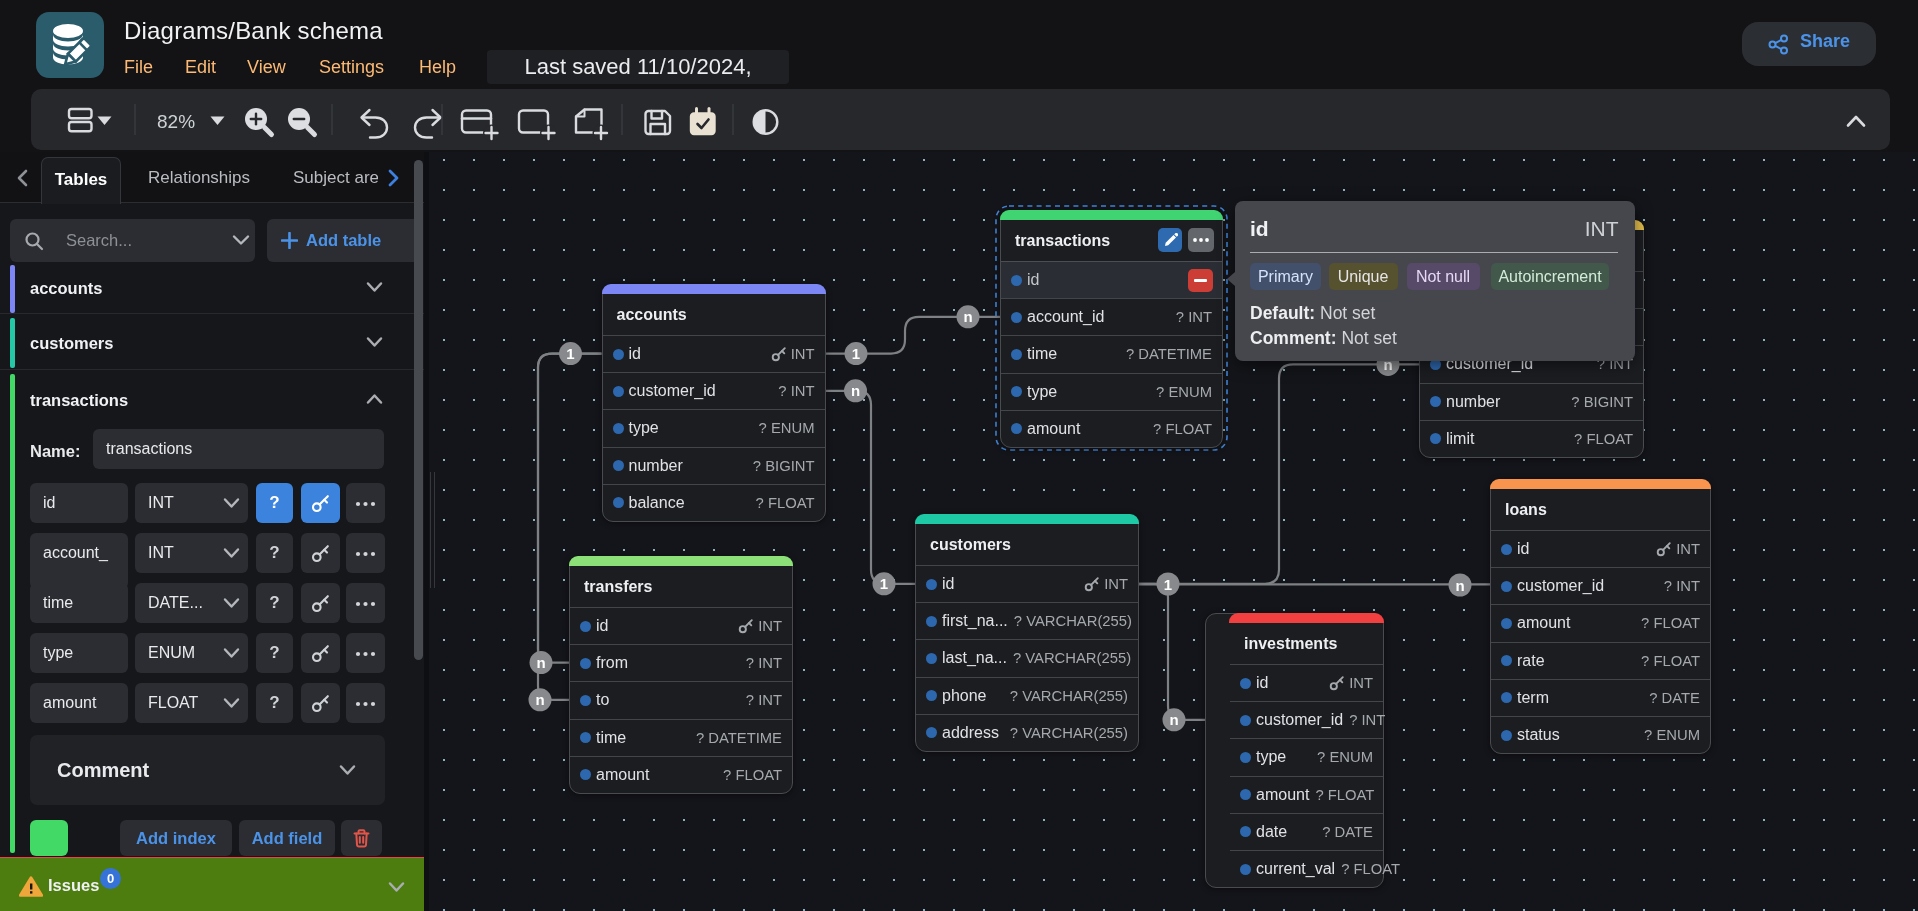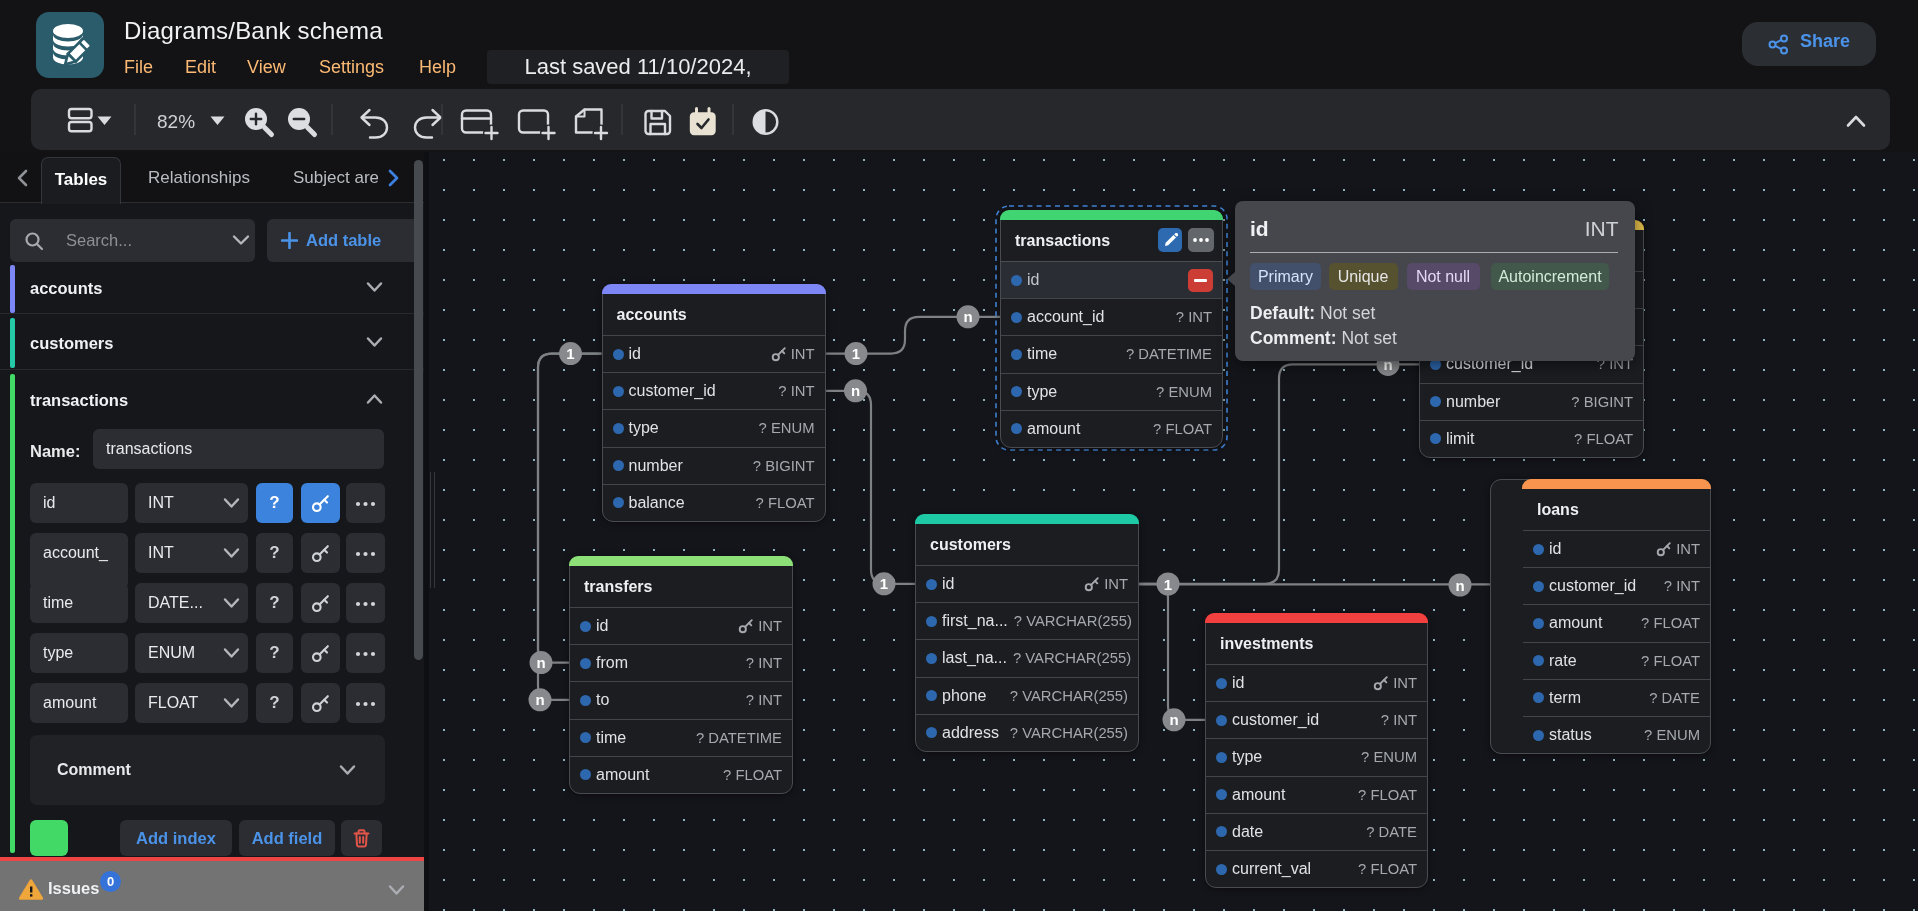--- a/index.html
+++ b/index.html
@@ -346,42 +346,42 @@
       <svg class="abs" style="left:9px;top:18px;" width="22" height="6">
           <g fill="#d3d5d8">
             <circle cx="3" cy="3" r="2.1"></circle>
             <circle cx="10.5" cy="3" r="2.1"></circle>
             <circle cx="18" cy="3" r="2.1"></circle>
           </g>
         </svg>
       </div>
 
     <div class="abs" style="left:30px;top:583px;width:355px;height:70px;background:#202226;border-radius:7px;">
-      <div class="abs" style="left:27px;top:0;line-height:70px;font-size:16px;font-weight:bold;color:#e9eaec;">Comment</div>
+      <div class="abs" style="left:27px;top:0;line-height:70px;font-size:20px;font-weight:bold;color:#e9eaec;">Comment</div>
       <svg class="abs" style="left:309px;top:29px;" width="17" height="13">
           <path d="M2 2.5 L8.5 9.5 L15 2.5" stroke="#aaadb2" stroke-width="2.5" fill="none" stroke-linecap="round" stroke-linejoin="round"></path>
         </svg>
     </div>
 
     <div class="abs" style="left:30px;top:668px;width:38px;height:36px;background:#42d966;border-radius:6px;"></div>
     <div class="sinput abs" style="left:120px;top:668px;width:112px;height:36px;text-align:center;"><span class="blue-t" style="line-height:36px;">Add index</span></div>
     <div class="sinput abs" style="left:239px;top:668px;width:96px;height:36px;text-align:center;"><span class="blue-t" style="line-height:36px;">Add field</span></div>
     <div class="sinput abs" style="left:341px;top:668px;width:41px;height:36px;">
       <svg class="abs" style="left:12px;top:9px;" width="17" height="19">
           <g stroke="#e25549" stroke-width="2" fill="none" stroke-linecap="round">
             <path d="M1.5 4.5 H15.5"></path>
             <path d="M5.5 4.5 V2.5 a1.2 1.2 0 0 1 1.2-1.2 h3.6 a1.2 1.2 0 0 1 1.2 1.2 V4.5"></path>
             <path d="M3.3 4.5 L4 15.7 a1.8 1.8 0 0 0 1.8 1.8 h5.4 a1.8 1.8 0 0 0 1.8-1.8 L13.7 4.5"></path>
             <line x1="6.8" y1="8" x2="6.8" y2="13.8"></line>
             <line x1="10.2" y1="8" x2="10.2" y2="13.8"></line>
           </g>
         </svg>
     </div>
 
-    <div class="abs" style="left:0;top:705px;width:429px;height:54px;background:#737373;border-top:4px solid #ef4444;">
+    <div class="abs" style="left:0;top:705px;width:429px;height:54px;background:#4d7c0f;border-top:1px solid #ef4444;">
       <svg class="abs" style="left:19px;top:18px;" width="24" height="21">
           <path d="M12 1.5 L23 19.5 H1 Z" fill="#efa63b" stroke="#efa63b" stroke-width="2.5" stroke-linejoin="round"></path>
           <rect x="11" y="7.5" width="2.4" height="6" fill="#16171b"></rect>
           <rect x="11" y="15.2" width="2.4" height="2.4" fill="#16171b"></rect>
         </svg>
       <div class="abs" style="left:48px;top:0;line-height:54px;font-size:16.5px;font-weight:bold;color:#eff1f3;">Issues</div>
       <div class="abs" style="left:100px;top:10px;width:21px;height:21px;border-radius:50%;background:#3573d9;color:#fff;font-size:13px;font-weight:bold;text-align:center;line-height:21px;">0</div>
       <svg class="abs" style="left:388px;top:23px;" width="17" height="13">
           <path d="M2 2.5 L8.5 9.5 L15 2.5" stroke="#aaadb2" stroke-width="2.5" fill="none" stroke-linecap="round" stroke-linejoin="round"></path>
         </svg>
@@ -487,38 +487,38 @@
                 <line x1="7.1" y1="8.9" x2="13.8" y2="2.2"></line>
                 <line x1="11" y1="5" x2="13.3" y2="7.3"></line>
               </g>
             </svg>INT</span></div>
       <div class="trow"><span class="dot"></span>account_id<span class="typ">? INT</span></div>
       <div class="trow"><span class="dot"></span>customer_id<span class="typ">? INT</span></div>
       <div class="trow"><span class="dot"></span>number<span class="typ">? BIGINT</span></div>
       <div class="trow"><span class="dot"></span>limit<span class="typ">? FLOAT</span></div>
     </div>
 
-    <div class="tbl" style="left:776px;top:461px;width:223px;">
+    <div class="tbl" style="left:776px;top:461px;width:179px;padding-left:24px;">
       <div class="strip" style="background:#f23f3f;"></div>
       <div class="ttl">investments</div>
       <div class="trow"><span class="dot"></span>id<span class="keyt"><svg width="16" height="16">
               <g stroke="#a5a9ad" stroke-width="1.9" fill="none" stroke-linecap="round">
                 <circle cx="4.8" cy="11.2" r="3.1"></circle>
                 <line x1="7.1" y1="8.9" x2="13.8" y2="2.2"></line>
                 <line x1="11" y1="5" x2="13.3" y2="7.3"></line>
               </g>
             </svg>INT</span></div>
       <div class="trow"><span class="dot"></span>customer_id<span class="typ">? INT</span></div>
       <div class="trow"><span class="dot"></span>type<span class="typ">? ENUM</span></div>
       <div class="trow"><span class="dot"></span>amount<span class="typ">? FLOAT</span></div>
       <div class="trow"><span class="dot"></span>date<span class="typ">? DATE</span></div>
       <div class="trow"><span class="dot"></span>current_val<span class="typ">? FLOAT</span></div>
     </div>
 
-    <div class="tbl" style="left:1061px;top:327px;width:221px;padding-left:32px;">
+    <div class="tbl" style="left:1061px;top:327px;width:221px;">
       <div class="strip" style="background:#f9944f;"></div>
       <div class="ttl">loans</div>
       <div class="trow"><span class="dot"></span>id<span class="keyt"><svg width="16" height="16">
               <g stroke="#a5a9ad" stroke-width="1.9" fill="none" stroke-linecap="round">
                 <circle cx="4.8" cy="11.2" r="3.1"></circle>
                 <line x1="7.1" y1="8.9" x2="13.8" y2="2.2"></line>
                 <line x1="11" y1="5" x2="13.3" y2="7.3"></line>
               </g>
             </svg>INT</span></div>
       <div class="trow"><span class="dot"></span>customer_id<span class="typ">? INT</span></div>

